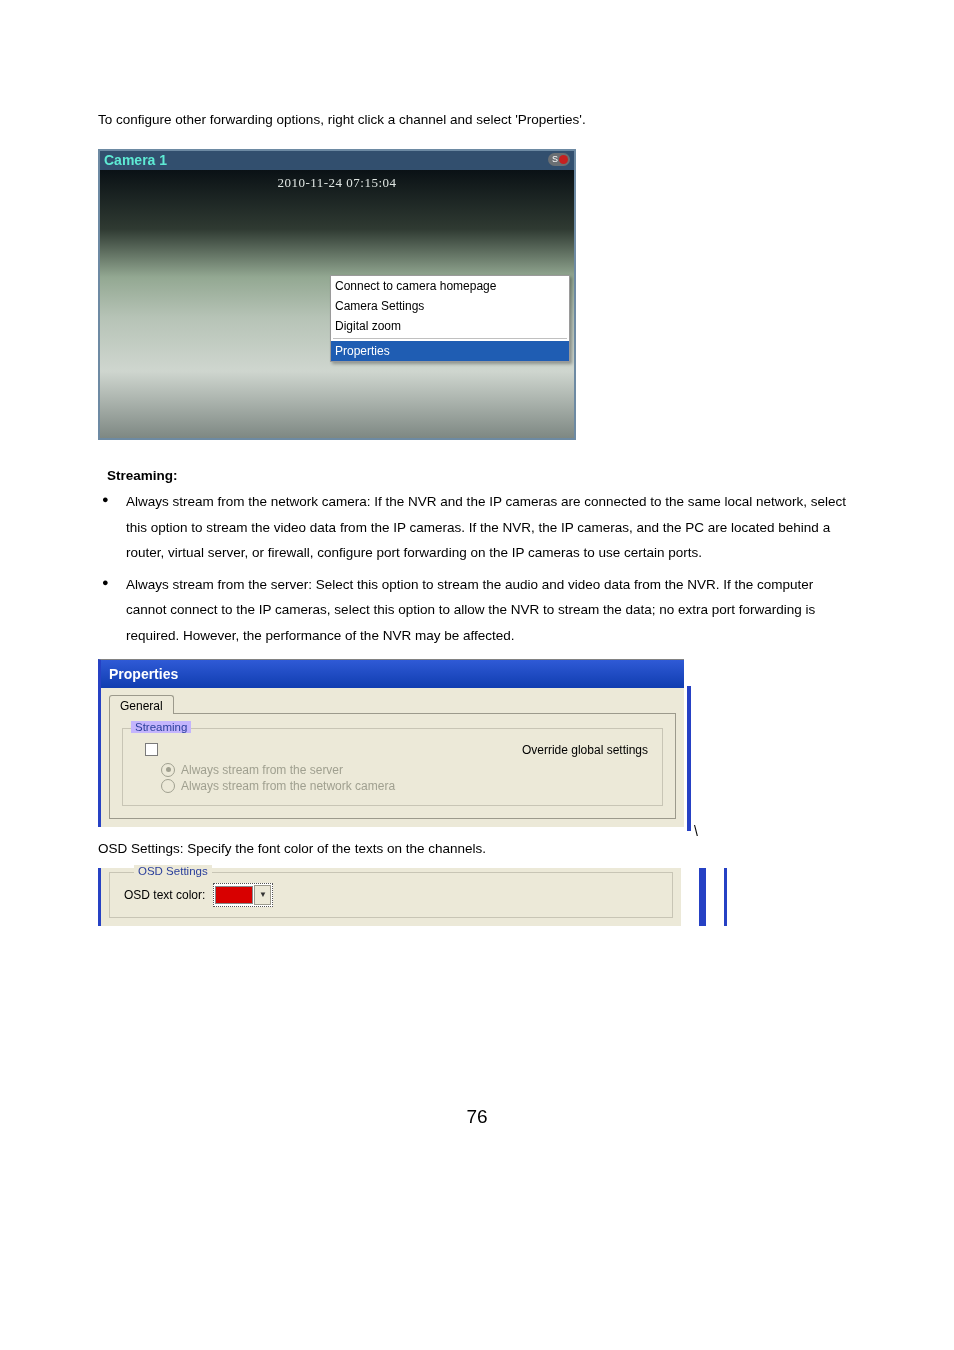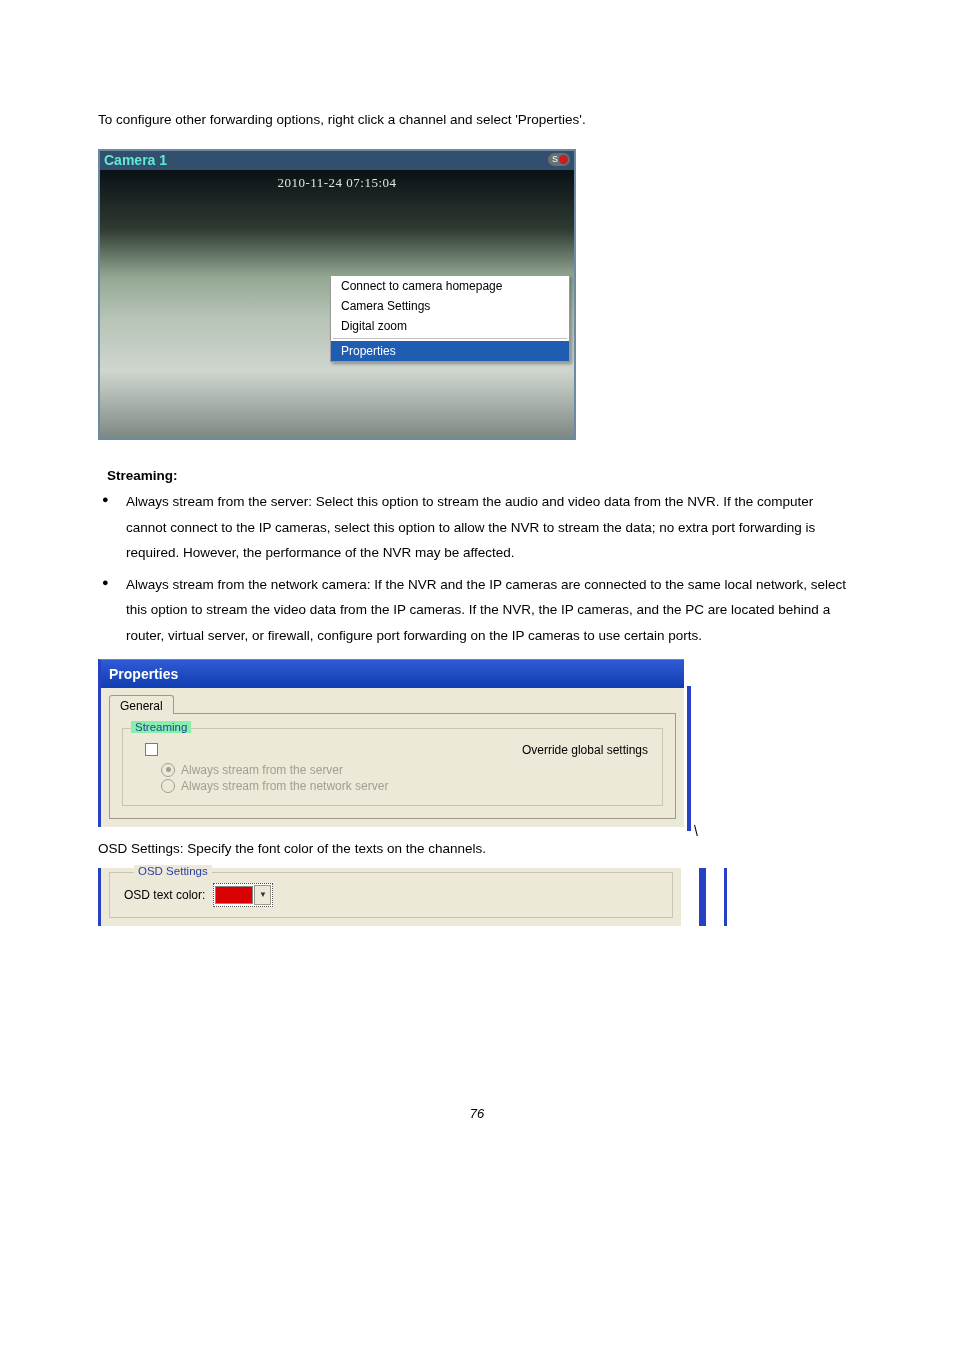--- a/index.html
+++ b/index.html
@@ -110,21 +110,21 @@
     left: 230px;
     top: 124px;
     width: 238px;
     background: #fff;
     border: 1px solid #9a9a9a;
     box-shadow: 2px 2px 3px rgba(0,0,0,0.3);
     font-family: Tahoma, sans-serif;
     font-size: 12px;
   }
   .fig1-menu .mi {
-    padding: 3px 10px;
+    padding: 3px 4px;
     color: #000;
     white-space: nowrap;
   }
   .fig1-menu .sep {
     height: 0;
     border-top: 1px solid #c0c0c0;
     margin: 2px 2px;
   }
   .fig1-menu .mi.sel {
     background: #1f5db3;
@@ -176,21 +176,21 @@
   .group {
     border: 1px solid #c8c5b5;
     padding: 10px 14px 10px 14px;
     margin-top: 4px;
     position: relative;
   }
   .group-title {
     position: absolute;
     top: -8px;
     left: 8px;
-    background: #86efac;
+    background: #c4b5fd;
     padding: 0 4px;
     color: #2a3f9b;
     font-size: 11.5px;
   }
   .chk-row {
     display: flex;
     align-items: center;
     gap: 6px;
     margin: 4px 0 6px 8px;
     justify-content: space-between;
@@ -308,24 +308,23 @@
     background: #2641c4;
     margin-left: 0;
   }
   .fig3-side2 {
     width: 3px;
     background: #2641c4;
   }
 
   .pagenum {
     text-align: center;
-    font-size: 13px;
+    font-size: 19px;
     margin-top: 180px;
     padding-bottom: 40px;
-    font-style: italic;
   }
 </style>
 </head>
 <body>
 
 <div class="page">
 
   <p class="para">To configure other forwarding options, right click a channel and select 'Properties'.</p>
 
   <div class="fig1">
@@ -340,43 +339,43 @@
       <div class="mi">Camera Settings</div>
       <div class="mi">Digital zoom</div>
       <div class="sep"></div>
       <div class="mi sel">Properties</div>
     </div>
   </div>
 
   <p class="heading">Streaming:</p>
 
   <ul class="bullets">
+    <li>Always stream from the network camera: If the NVR and the IP cameras are connected to the same local network, select this option to stream the video data from the IP cameras.   If the NVR, the IP cameras, and the PC are located behind a router, virtual server, or firewall, configure port forwarding on the IP cameras to use certain ports.</li>
     <li>Always stream from the server: Select this option to stream the audio and video data from the NVR.   If the computer cannot connect to the IP cameras, select this option to allow the NVR to stream the data; no extra port forwarding is required.   However, the performance of the NVR may be affected.</li>
-    <li>Always stream from the network camera: If the NVR and the IP cameras are connected to the same local network, select this option to stream the video data from the IP cameras.   If the NVR, the IP cameras, and the PC are located behind a router, virtual server, or firewall, configure port forwarding on the IP cameras to use certain ports.</li>
   </ul>
 
   <div class="fig2-wrap">
     <div class="fig2">
       <div class="fig2-titlebar">Properties</div>
       <div class="fig2-body">
         <span class="tab">General</span>
         <div class="tabpanel">
           <div class="group">
             <span class="group-title">Streaming</span>
             <div class="chk-row">
               <span class="chk"></span>
               <span>Override global settings</span>
             </div>
             <div class="radio-row">
               <span class="radio sel"></span>
               <span>Always stream from the server</span>
             </div>
             <div class="radio-row">
               <span class="radio"></span>
-              <span>Always stream from the network server</span>
+              <span>Always stream from the network camera</span>
             </div>
           </div>
         </div>
       </div>
       <div class="fig2-sideline"></div>
       <span class="fig2-tick">\</span>
     </div>
   </div>
 
   <p class="para-small">OSD Settings: Specify the font color of the texts on the channels.</p>

